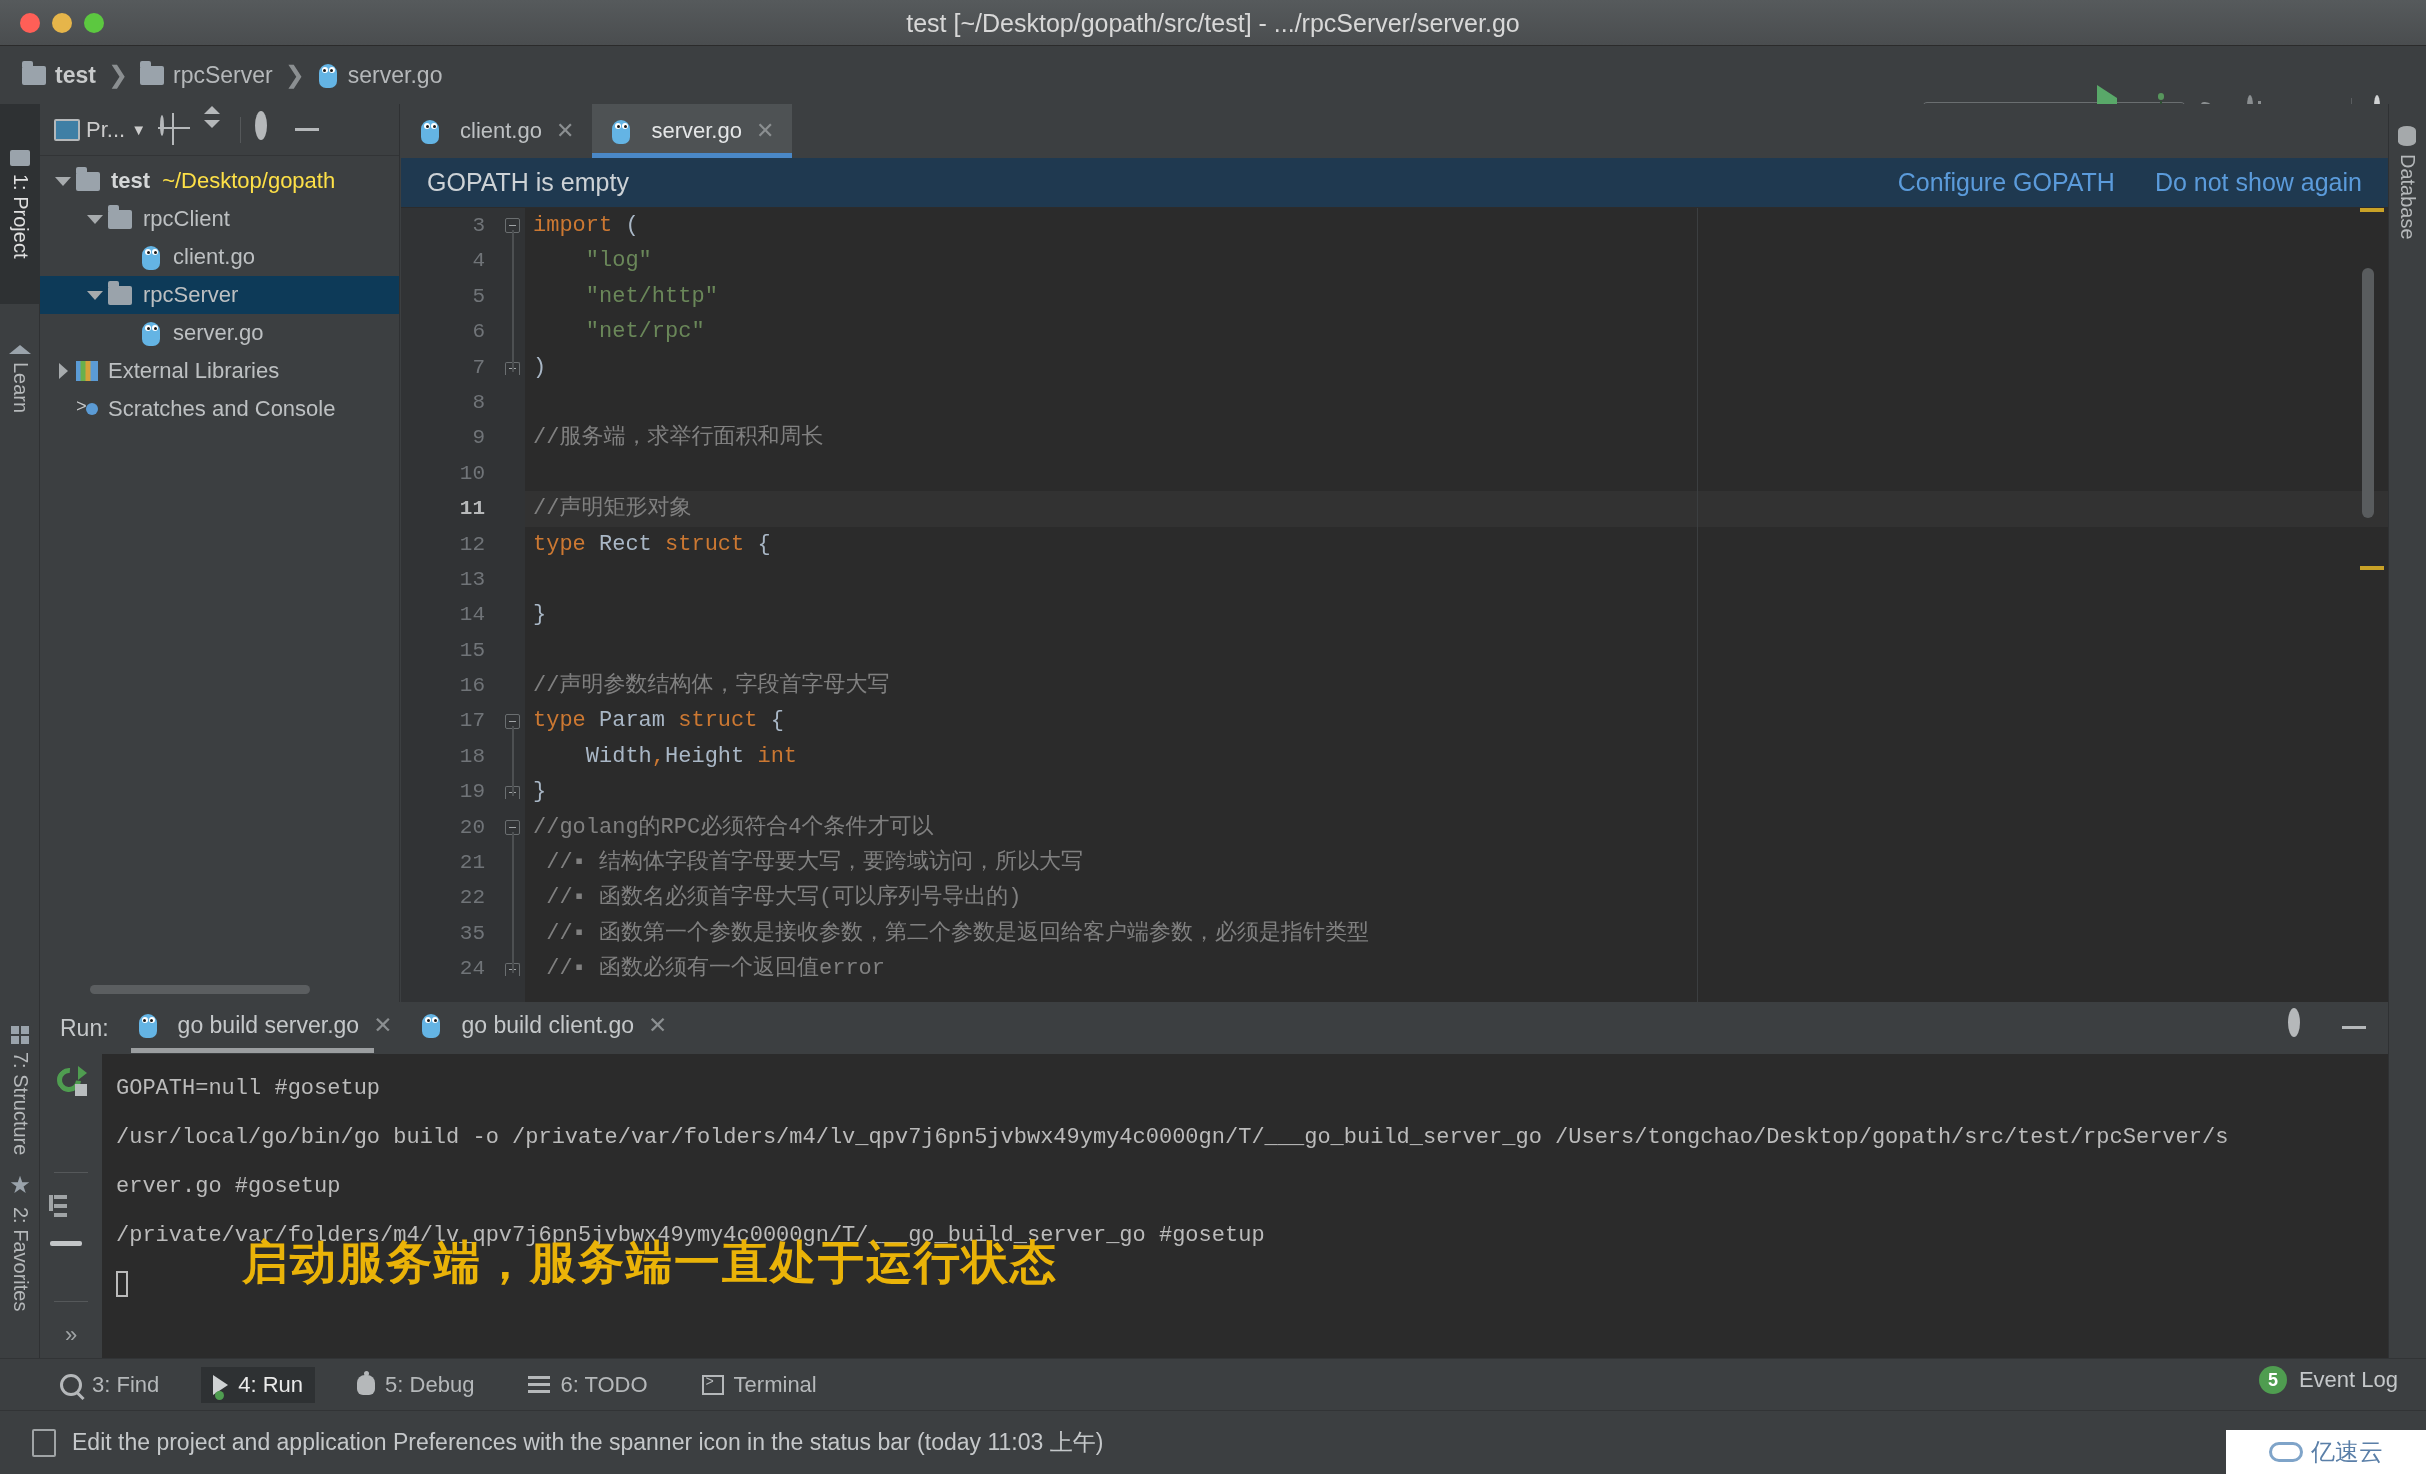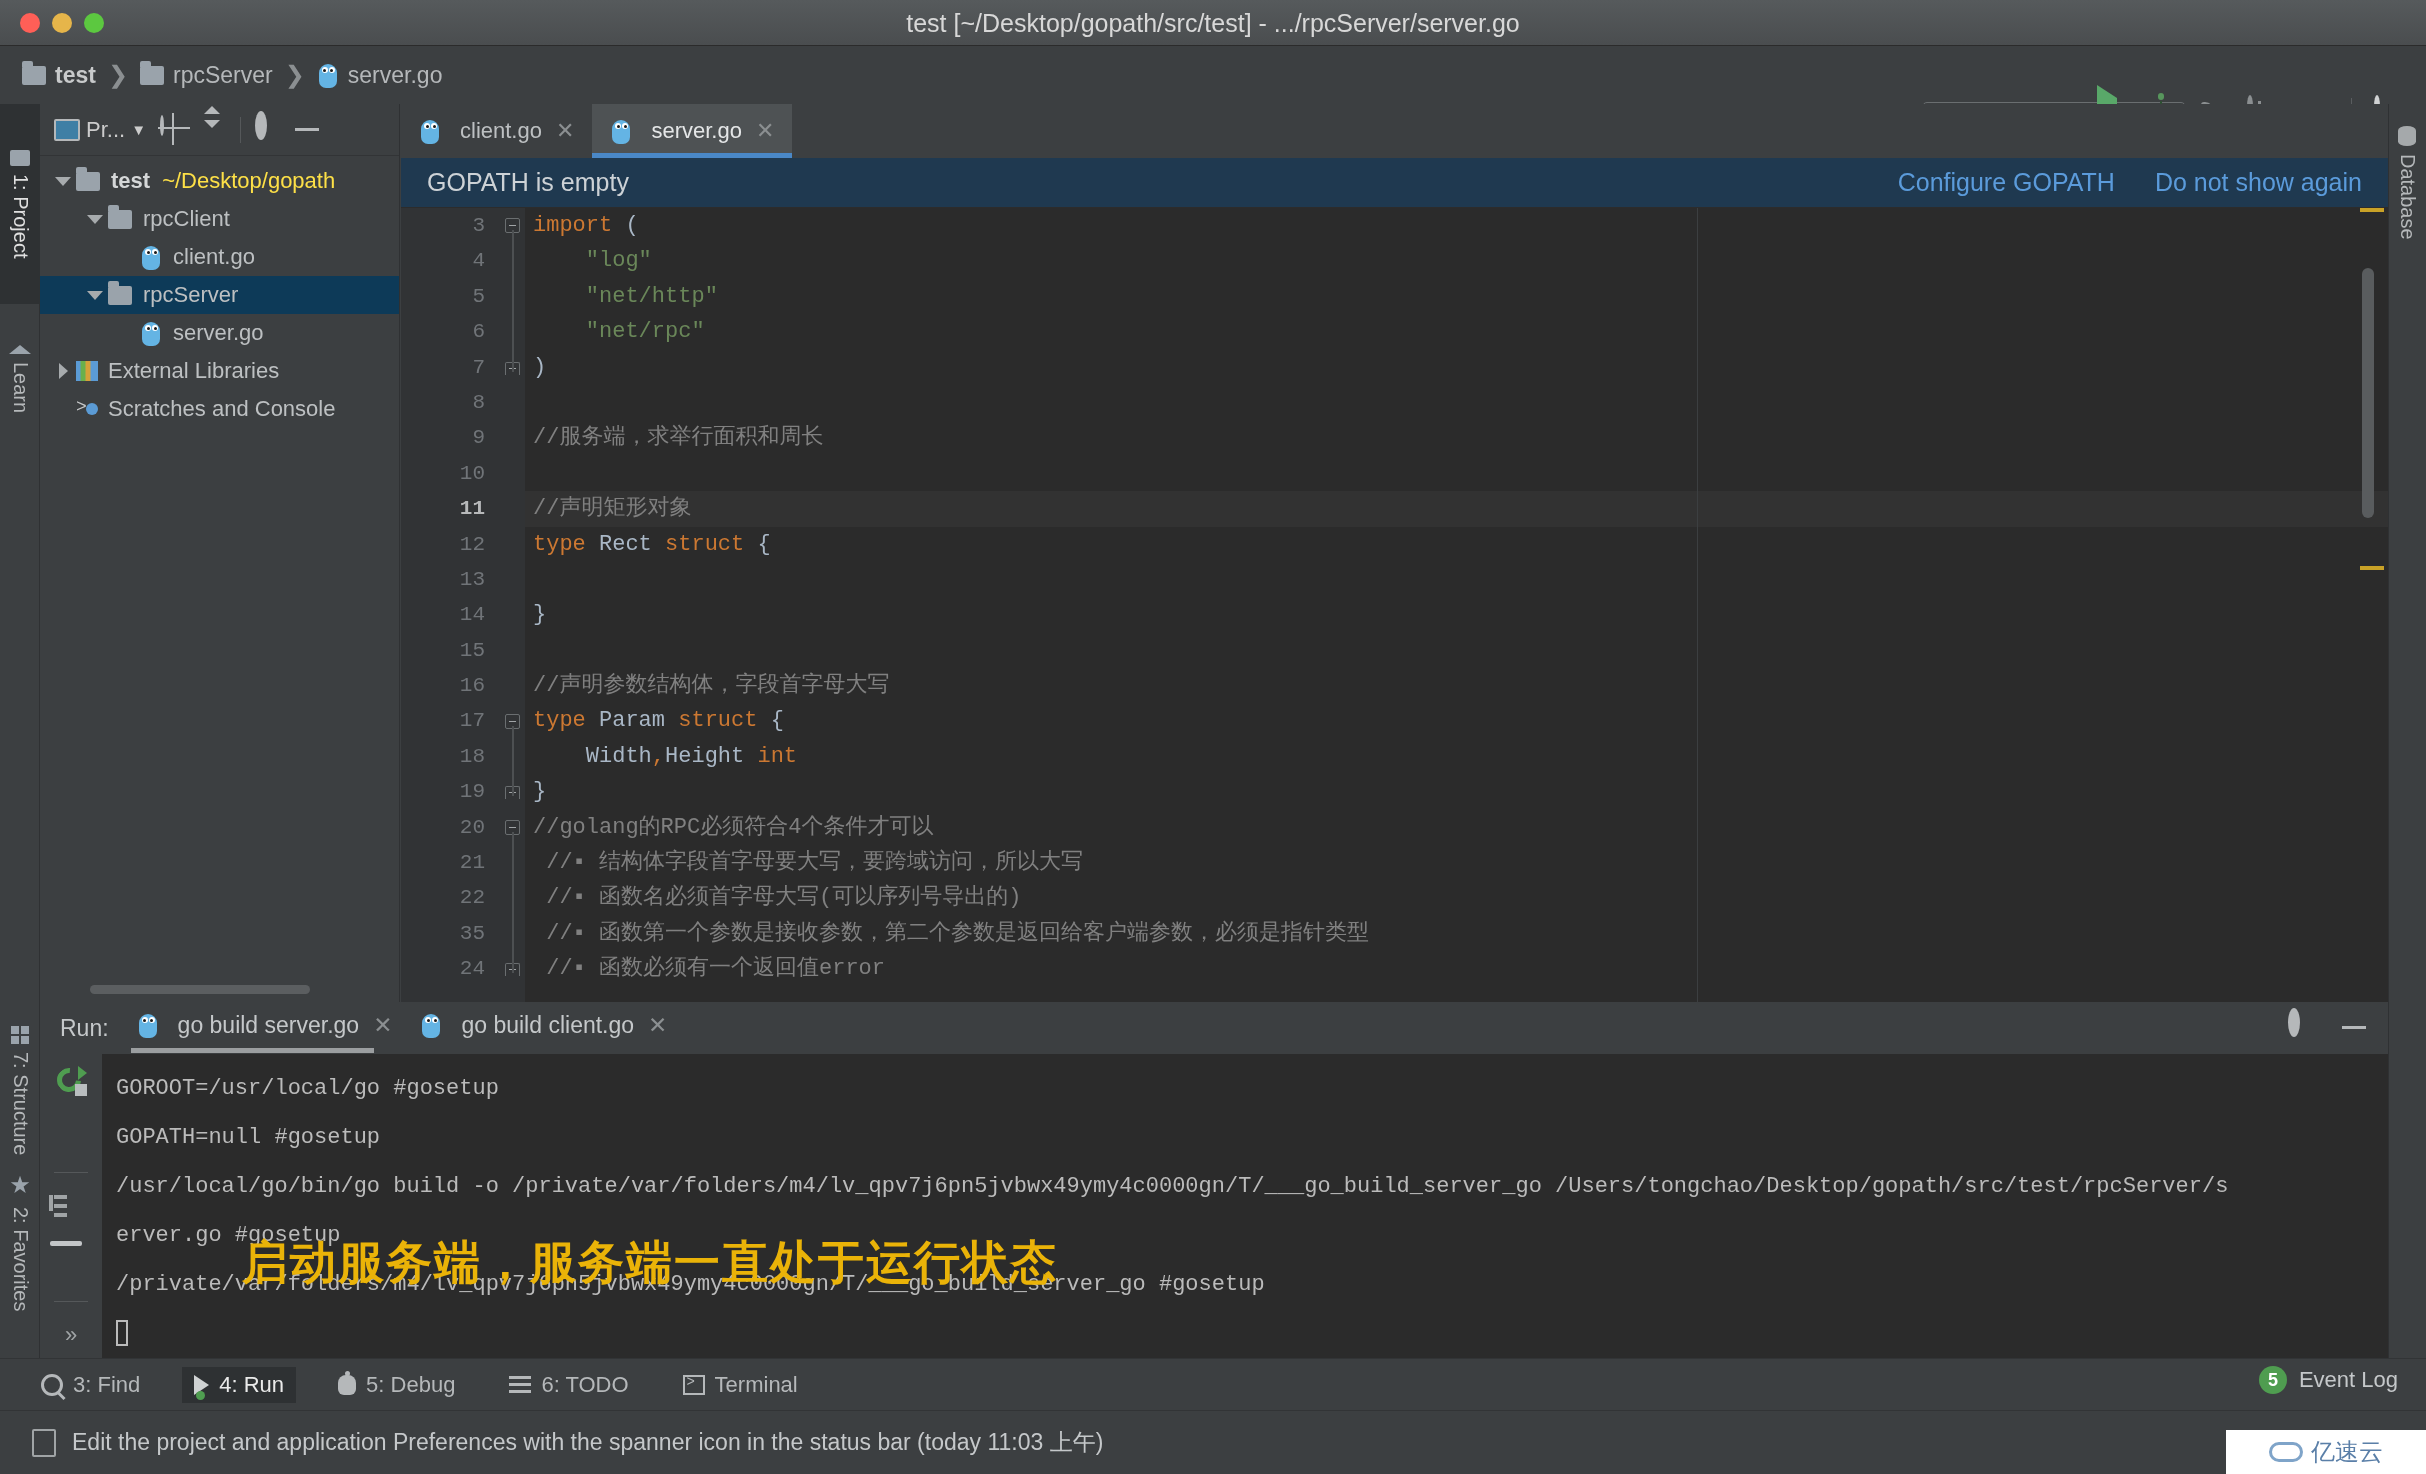--- a/index.html
+++ b/index.html
@@ -238,21 +238,21 @@
   .console .caret-box { width: 12px; height: 26px; border: 2px solid #bbbbbb; display: inline-block; vertical-align: middle; }
   .annot {
     position: absolute; left: 140px; top: 178px; color: #eab308;
     font-size: 46px; font-weight: bold; letter-spacing: 2px;
     font-family: "DejaVu Sans", sans-serif;
   }
 
   
   .toolbar-bottom {
     position: absolute; left: 0; top: 1358px; width: 2426px; height: 52px;
-    background: #3c3f41; display: flex; align-items: center; padding-left: 29px; gap: 30px;
+    background: #3c3f41; display: flex; align-items: center; padding-left: 48px; gap: 30px;
     border-top: 1px solid #323436;
   }
   .twbtn { display: flex; align-items: center; gap: 10px; color: #b5b8ba; font-size: 22px; padding: 5px 12px; }
   .twbtn.active { background: #2e3133; color: #eaeaea; }
   .ic-find { width: 22px; height: 22px; border: 3px solid #b5b8ba; border-radius: 50%; position: relative; flex:none; }
   .ic-find::after{content:'';position:absolute;right:-6px;bottom:-4px;width:10px;height:3px;background:#b5b8ba;transform:rotate(45deg);}
   .ic-run { width: 0;height:0;border-left:15px solid #cfd2d3;border-top:10px solid transparent;border-bottom:10px solid transparent; position: relative; flex:none;}
   .ic-run::after{content:'';position:absolute;left:-13px;top:6px;width:9px;height:9px;background:#4f9d50;border-radius:50%;}
   .ic-debug { width: 18px; height: 20px; background: #b5b8ba; border-radius: 8px 8px 6px 6px; flex:none; position: relative;}
   .ic-debug::before{content:'';position:absolute;left:7px;top:-4px;width:5px;height:5px;background:#b5b8ba;border-radius:3px;}
@@ -577,21 +577,20 @@
             <span class="sq"></span>
           </span>
         <span class="ct"><span class="stop2"></span></span>
         <span class="ct-sep"></span>
         <span class="ct"><span class="softwrap"></span></span>
         <span class="ct"><span class="trash"></span></span>
         <span class="ct-sep"></span>
         <span class="chev2">»</span>
       </div>
       <div class="console" id="console">
-        <div class="oline">GOROOT=/usr/local/go #gosetup</div>
           <div class="oline">GOPATH=null #gosetup</div>
           <div class="oline">/usr/local/go/bin/go build -o /private/var/folders/m4/lv_qpv7j6pn5jvbwx49ymy4c0000gn/T/___go_build_server_go /Users/tongchao/Desktop/gopath/src/test/rpcServer/s</div>
           <div class="oline">erver.go #gosetup</div>
           <div class="oline">/private/var/folders/m4/lv_qpv7j6pn5jvbwx49ymy4c0000gn/T/___go_build_server_go #gosetup</div>
           <div class="oline"><span class="caret-box"></span></div>
           <div class="annot">启动服务端，服务端一直处于运行状态</div>
       </div>
     </div>
   </div>
 

